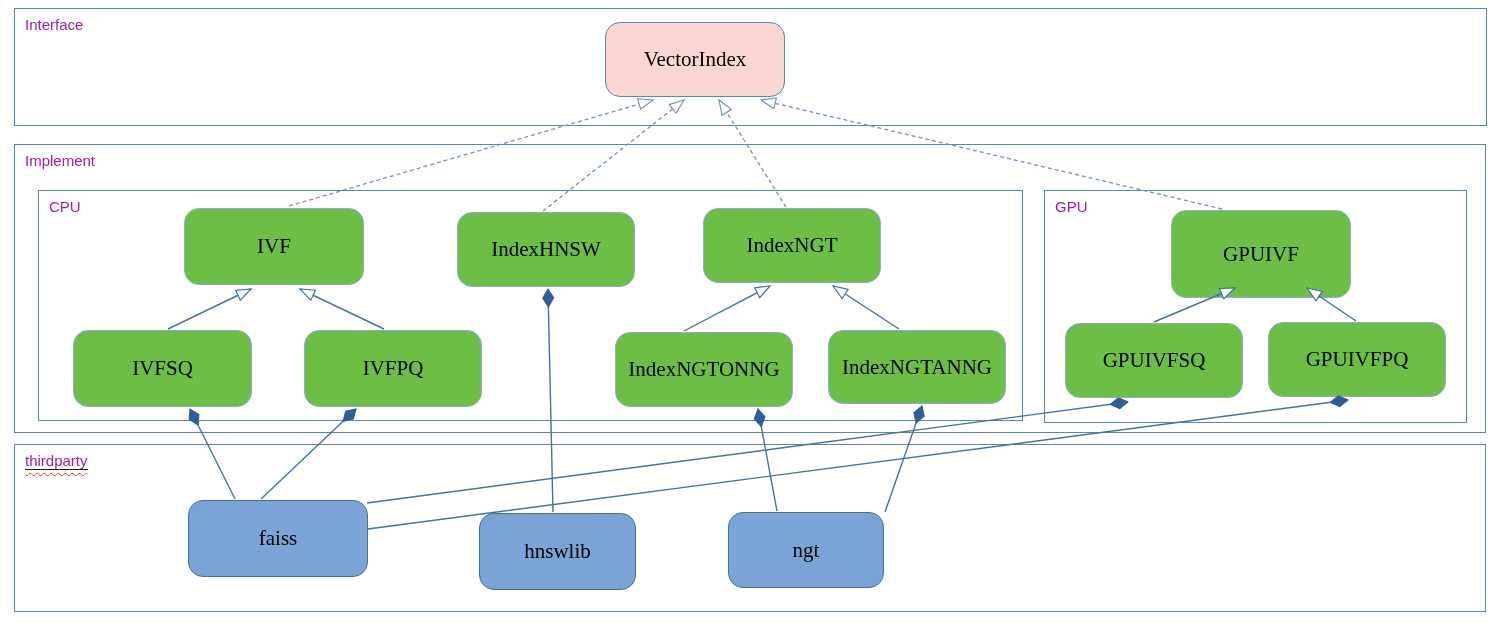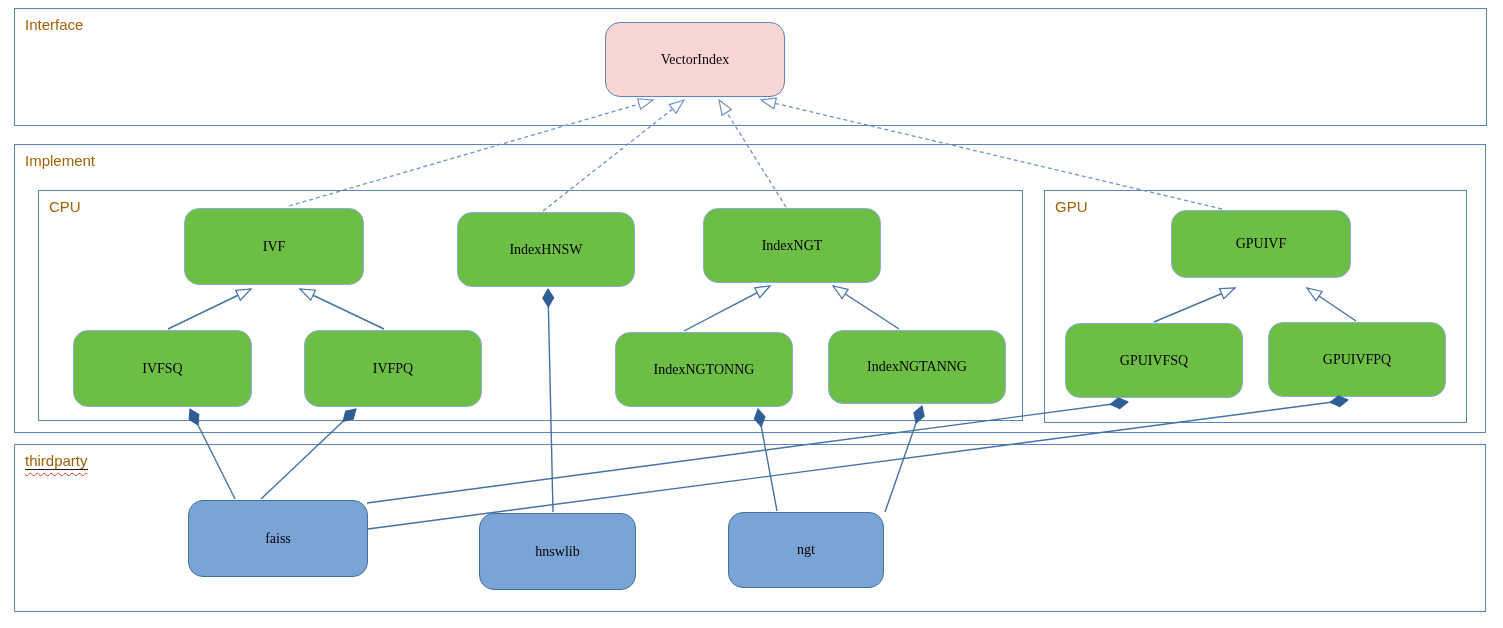--- a/index.html
+++ b/index.html
@@ -14,40 +14,40 @@
   .container{
     position:absolute;
     border:1.5px solid #5b84b8;
     background:transparent;
     box-sizing:border-box;
   }
   .clabel{
     position:absolute;
     left:10px;top:7px;
     font-size:15px;
-    color:#a16207;
+    color:#a21caf;
     line-height:1.2;
   }
   .clabel.misspelled{
     text-decoration:underline wavy #d83a2e;
     text-decoration-thickness:1px;
     text-underline-offset:6px;
   }
   .clabel.misspelled .ul{
     border-bottom:1.3px solid #1a1a1a;
     margin-top:6px;
   }
   
   .node{
     position:absolute;
     box-sizing:border-box;
     border-radius:15px;
     display:flex;align-items:center;justify-content:center;
     font-family:"Liberation Serif",serif;
-    font-size:14px;
+    font-size:21px;
     color:#000000;
     text-align:center;
   }
   .node.iface{ background:#f9d5d3; border:1.6px solid #5b84b8; }
   .node.impl { background:#6cbe45; border:1.6px solid #8faadc; }
   .node.third{ background:#7aa3d6; border:1.6px solid #41719c; }
   
   svg.edges{
     position:absolute;left:0;top:0;
     pointer-events:none;
@@ -106,21 +106,21 @@
   </div>
 
   <div class="node impl" style="left:615px;top:332px;width:178px;height:75px">
     <span>IndexNGTONNG</span>
   </div>
 
   <div class="node impl" style="left:828px;top:330px;width:178px;height:74px">
     <span>IndexNGTANNG</span>
   </div>
 
-  <div class="node impl" style="left:1171px;top:210px;width:180px;height:68px">
+  <div class="node impl" style="left:1171px;top:210px;width:180px;height:88px">
     <span>GPUIVF</span>
   </div>
 
   <div class="node impl" style="left:1065px;top:323px;width:178px;height:75px">
     <span>GPUIVFSQ</span>
   </div>
 
   <div class="node third" style="left:188px;top:500px;width:180px;height:77px">
     <span>faiss</span>
   </div>

